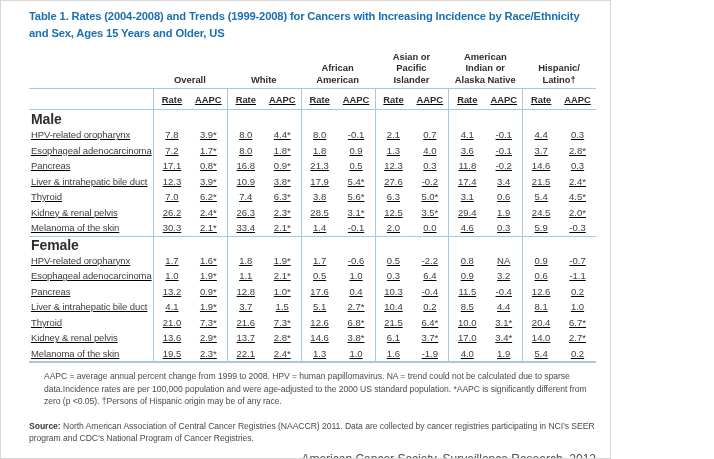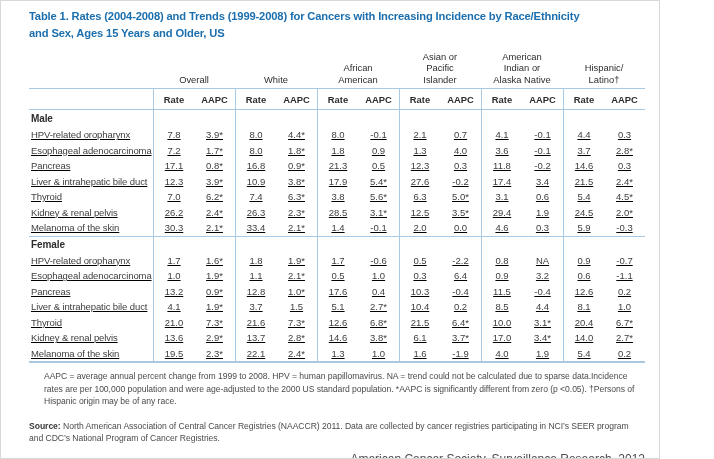--- a/index.html
+++ b/index.html
@@ -6,50 +6,50 @@
     --bd:#a9c9e2;
     --title:#1c6fae;
     --head:#2d2d2d;
     --body:#3d3d3d;
     --foot:#4b4b4b;
   }
   *{margin:0;padding:0;box-sizing:border-box;}
   html,body{background:#fff;}
   body{font-family:"Liberation Sans", sans-serif;}
   .page{
-    width:660px;height:459px;background:#fff;
+    width:611px;height:459px;background:#fff;
     border:1px solid #d8d8d8;
     padding:7px 14px 0 28px;
     overflow:hidden;
   }
   .title{
     color:var(--title);font-weight:bold;font-size:11.2px;line-height:16.5px;
     letter-spacing:-0.15px;white-space:pre-line;margin-bottom:3px;
   }
   .tbl{border-bottom:2px solid var(--bd);}
   .ghrow{
     display:grid;grid-template-columns:124px repeat(6,1fr);
     align-items:end;height:45px;padding-bottom:3px;
     border-bottom:1px solid var(--bd);
   }
   .ghc{
-    font-weight:normal;font-size:9.4px;line-height:11.3px;color:var(--head);
+    font-weight:bold;font-size:9.4px;line-height:11.3px;color:var(--head);
     text-align:center;white-space:pre-line;
   }
   .row{display:grid;grid-template-columns:124px repeat(12,1fr);}
   .c{
     display:flex;align-items:center;justify-content:center;
     font-size:9.5px;color:var(--body);height:100%;
   }
   .lblc{justify-content:flex-start;padding-left:2px;white-space:nowrap;letter-spacing:-0.1px;}
   .gs{border-left:1px solid var(--bd);}
-  .subrow{height:21px;border-bottom:1px solid var(--bd);}
+  .subrow{height:21px;border-bottom:1px solid var(--bd);text-decoration:underline;}
   .subrow .c{font-weight:bold;font-size:9.4px;color:var(--head);}
   .secrow{height:17px;}
-  .secrow .lblc{font-weight:bold;color:var(--head);font-size:10px;}
+  .secrow .lblc{font-weight:bold;color:var(--head);font-size:14px;}
   #table-body .secrow:not(:first-child){border-top:1px solid var(--bd);}
   .datarow{height:15.5px;text-decoration:underline;}
   .fnote{
     margin-top:7px;font-size:8.6px;line-height:12.6px;color:var(--foot);
     letter-spacing:-0.05px;
     margin-left:15px;
   }
   .srcnote{margin-top:12px;font-size:8.6px;line-height:12.6px;color:var(--foot);letter-spacing:-0.05px;}
   .srcnote b{color:#3a3a3a;}
   .credit{margin-top:7px;font-size:12px;color:var(--foot);text-align:right;}

